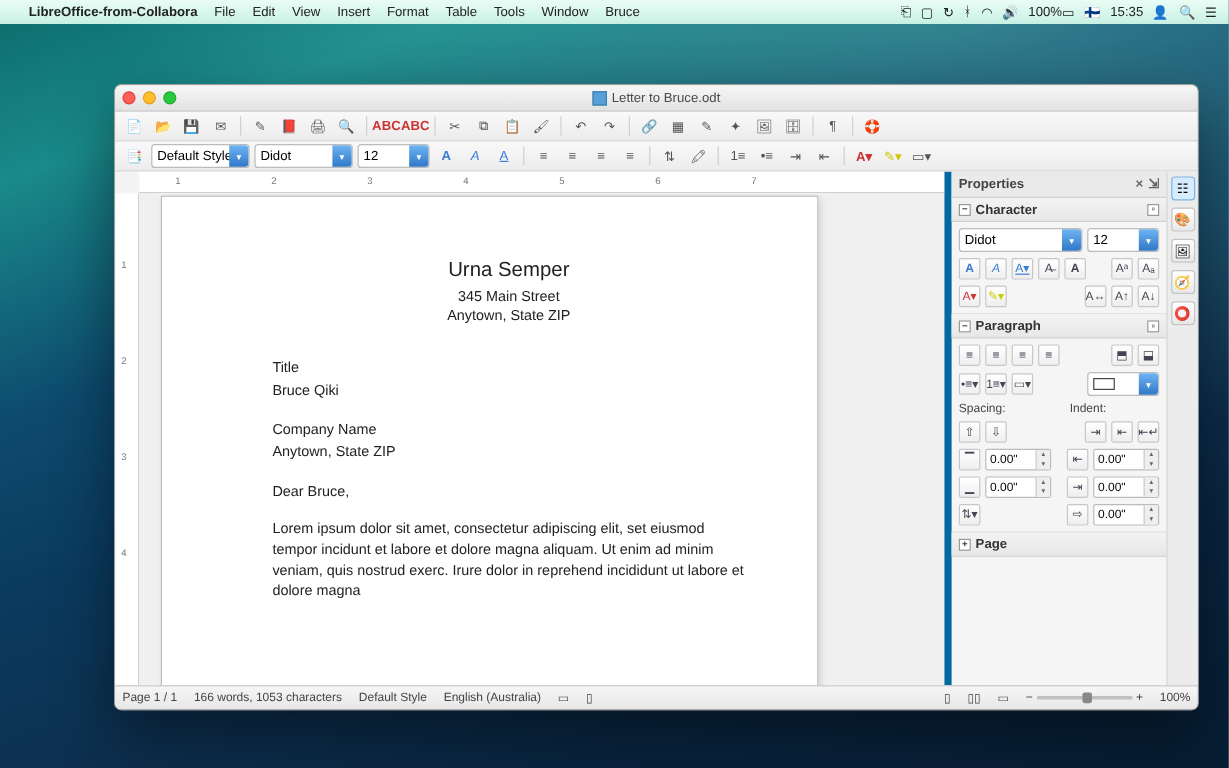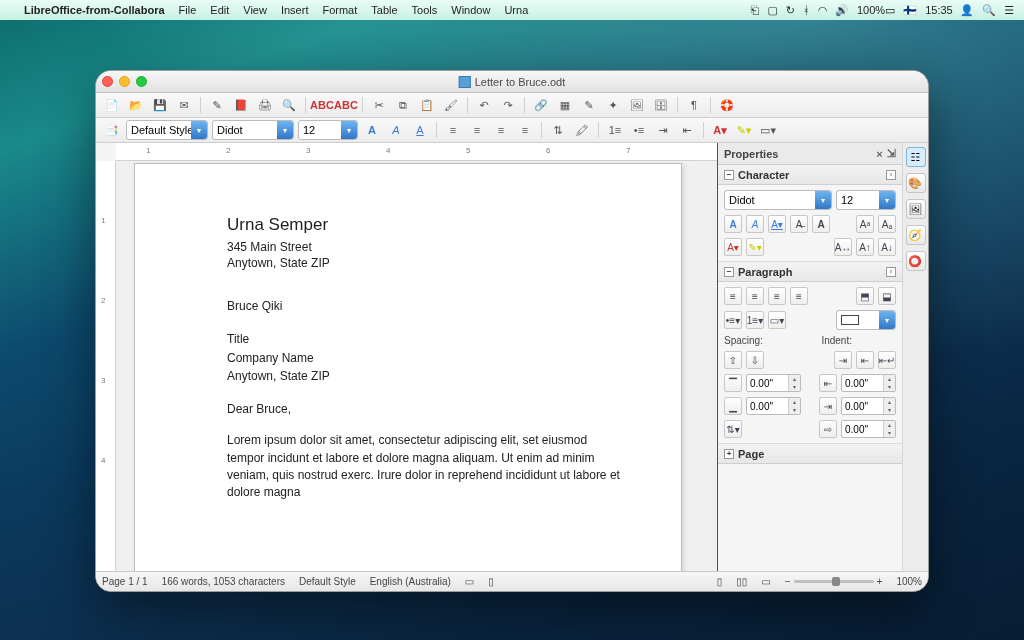--- a/index.html
+++ b/index.html
@@ -7,21 +7,21 @@
   
   body::before{content:"";position:absolute;inset:0;background:radial-gradient(1200px 600px at 80% 0%,rgba(120,220,200,.35),transparent 60%);}
   
   .menubar{position:absolute;top:0;left:0;right:0;height:20px;background:linear-gradient(#e9fdf6,#c8f0e4);display:flex;align-items:center;font-size:11px;color:#222;padding:0 10px;gap:14px;z-index:50;}
   .menubar .apple{font-size:13px;}
   .menubar .appname{font-weight:bold;}
   .menubar .spacer{flex:1;}
   .menubar .status{display:flex;align-items:center;gap:8px;}
   .menubar .status span{display:inline-flex;align-items:center;}
   
-  .win{position:absolute;left:95px;top:70px;width:834px;height:522px;background:#f4f4f4;border:1px solid #9c9c9c;border-radius:16px;box-shadow:0 20px 50px rgba(0,0,0,.45);display:flex;flex-direction:column;overflow:hidden;}
+  .win{position:absolute;left:95px;top:70px;width:904px;height:522px;background:#f4f4f4;border:1px solid #9c9c9c;border-radius:6px;box-shadow:0 20px 50px rgba(0,0,0,.45);display:flex;flex-direction:column;overflow:hidden;}
   .titlebar{height:22px;background:linear-gradient(#f7f7f7,#e2e2e2);border-bottom:1px solid #c4c4c4;display:flex;align-items:center;padding:0 6px;font-size:11px;color:#4a4a4a;position:relative;}
   .tl-btns{display:flex;gap:6px;margin-right:8px;}
   .tl-btns span{width:11px;height:11px;border-radius:50%;display:block;}
   .tl-close{background:#ff5f57;border:1px solid #e14037;}
   .tl-min{background:#ffbd2e;border:1px solid #dfa11f;}
   .tl-max{background:#28c940;border:1px solid #1dab2f;}
   .title-center{position:absolute;left:50%;transform:translateX(-50%);display:flex;align-items:center;gap:4px;}
   .title-center .doc-icon{width:12px;height:12px;background:#5aa0d8;border:1px solid #3b7fae;}
   
   .toolbar{height:25px;background:linear-gradient(#f9f9f9,#ececec);border-bottom:1px solid #cdcdcd;display:flex;align-items:center;padding:0 6px;gap:4px;}
@@ -30,28 +30,28 @@
   .combo{height:20px;border:1px solid #bbb;border-radius:3px;background:#fff;display:flex;align-items:center;padding:0 4px;font-size:11px;min-width:60px;position:relative;}
   .combo .arrow{position:absolute;right:0;top:0;bottom:0;width:16px;background:linear-gradient(#6fb4f2,#2f78c8);border-radius:0 3px 3px 0;display:flex;align-items:center;justify-content:center;color:#fff;font-size:8px;}
   
   .workarea{flex:1;display:flex;overflow:hidden;background:#f4f4f4;}
   .doc-wrap{flex:1;display:flex;flex-direction:column;overflow:hidden;}
   .hruler{height:18px;background:#fff;border-bottom:1px solid #d0d0d0;margin-left:20px;margin-right:0;position:relative;font-size:8px;color:#777;}
   .doc-row{flex:1;display:flex;overflow:hidden;}
   .vruler{width:20px;background:#fff;border-right:1px solid #d0d0d0;font-size:8px;color:#777;position:relative;}
   .canvas{flex:1;background:#f0f0f0;overflow:hidden;position:relative;}
   .page{position:absolute;left:18px;top:2px;width:548px;height:700px;background:#fff;border:1px solid #bdbdbd;box-shadow:2px 2px 5px rgba(0,0,0,.12);padding:50px 60px 40px 92px;font-family:"Didot","Times New Roman",serif;font-size:12px;color:#222;}
-  .sender{text-align:left;margin-bottom:26px;}
+  .sender{text-align:center;margin-bottom:26px;}
   .sender .name{font-size:17px;margin-bottom:2px;}
   .sender div{line-height:1.35;}
   .body-block{line-height:1.55;}
   .body-block p{margin-bottom:14px;}
   .para{line-height:1.45;}
   
-  .sidebar{width:211px;background:#f5f5f5;border-left:1px solid #0369a1;display:flex;font-size:11px;}
+  .sidebar{width:211px;background:#f5f5f5;border-left:6px solid #0369a1;display:flex;font-size:11px;}
   .side-main{flex:1;display:flex;flex-direction:column;}
   .side-head{height:22px;background:#eaeaea;border-bottom:1px solid #cfcfcf;display:flex;align-items:center;padding:0 6px;font-weight:bold;color:#444;}
   .side-head .x{margin-left:auto;color:#666;cursor:pointer;}
   .side-sub{height:20px;background:linear-gradient(#f3f3f3,#e7e7e7);border-bottom:1px solid #cfcfcf;padding:0 6px;display:flex;align-items:center;font-weight:bold;color:#333;}
   .side-sub .toggle{width:10px;height:10px;border:1px solid #999;margin-right:4px;display:flex;align-items:center;justify-content:center;font-size:8px;background:#fff;}
   .side-sub .more{margin-left:auto;width:10px;height:10px;border:1px solid #999;background:#fff;font-size:8px;display:flex;align-items:center;justify-content:center;}
   .side-body{padding:5px 6px;border-bottom:1px solid #dcdcdc;display:flex;flex-direction:column;gap:5px;}
   .side-row{display:flex;align-items:center;gap:4px;}
   .minibtn{width:18px;height:18px;border:1px solid #c7c7c7;border-radius:2px;background:linear-gradient(#fff,#eee);display:flex;align-items:center;justify-content:center;font-size:10px;color:#445;}
   .mini-label{font-size:10px;color:#444;}
@@ -75,21 +75,21 @@
   <span class="apple"></span>
   <span class="appname">LibreOffice-from-Collabora</span>
   <span>File</span>
   <span>Edit</span>
   <span>View</span>
   <span>Insert</span>
   <span>Format</span>
   <span>Table</span>
   <span>Tools</span>
   <span>Window</span>
-  <span>Urna</span>
+  <span>Bruce</span>
   <span class="spacer"></span>
   <div class="status">
     <span>⎗</span>
     <span>▢</span>
     <span>↻</span>
     <span>ᚼ</span>
     <span>◠</span>
     <span>🔊</span>
     <span><span>100%</span> ▭</span>
     <span>🇫🇮</span>
@@ -206,22 +206,22 @@
           <span style="position:absolute;left:5px;top:295px">4</span>
         </div>
         <div class="canvas">
           <div class="page">
             <div class="sender">
               <div class="name">Urna Semper</div>
               <div>345 Main Street</div>
               <div>Anytown, State ZIP</div>
             </div>
             <div class="body-block">
+              <p style="margin-bottom:0">Title</p>
               <p>Bruce Qiki</p>
-              <p style="margin-bottom:0">Title</p>
               <div>Company Name</div>
               <p>Anytown, State ZIP</p>
               <p>Dear Bruce,</p>
               <p class="para">Lorem ipsum dolor sit amet, consectetur adipiscing elit, set eiusmod tempor incidunt et labore et dolore magna aliquam. Ut enim ad minim veniam, quis nostrud exerc. Irure dolor in reprehend incididunt ut labore et dolore magna</p>
             </div>
           </div>
         </div>
       </div>
     </div>
 

